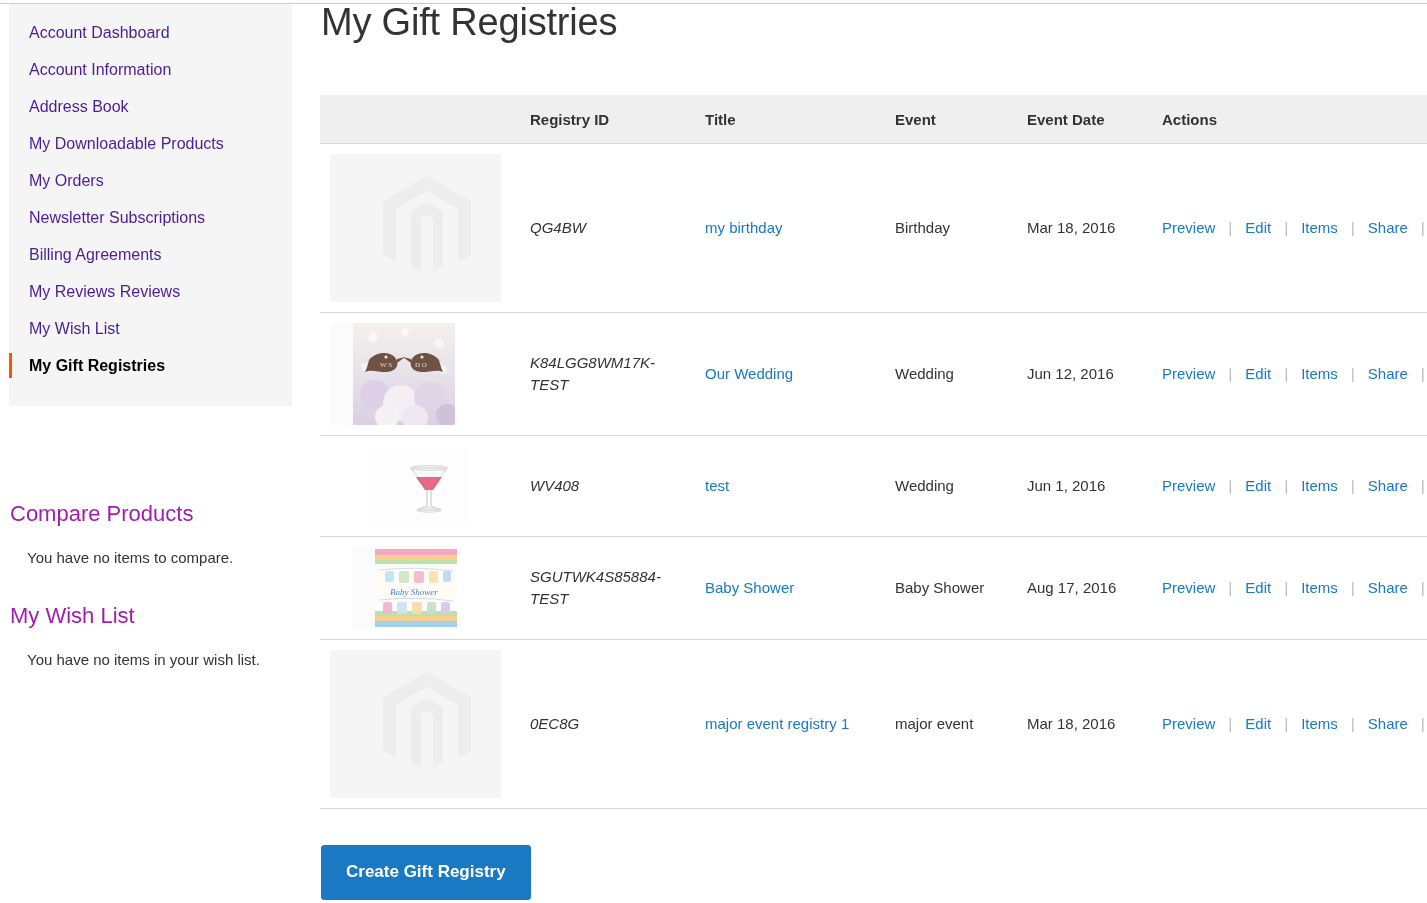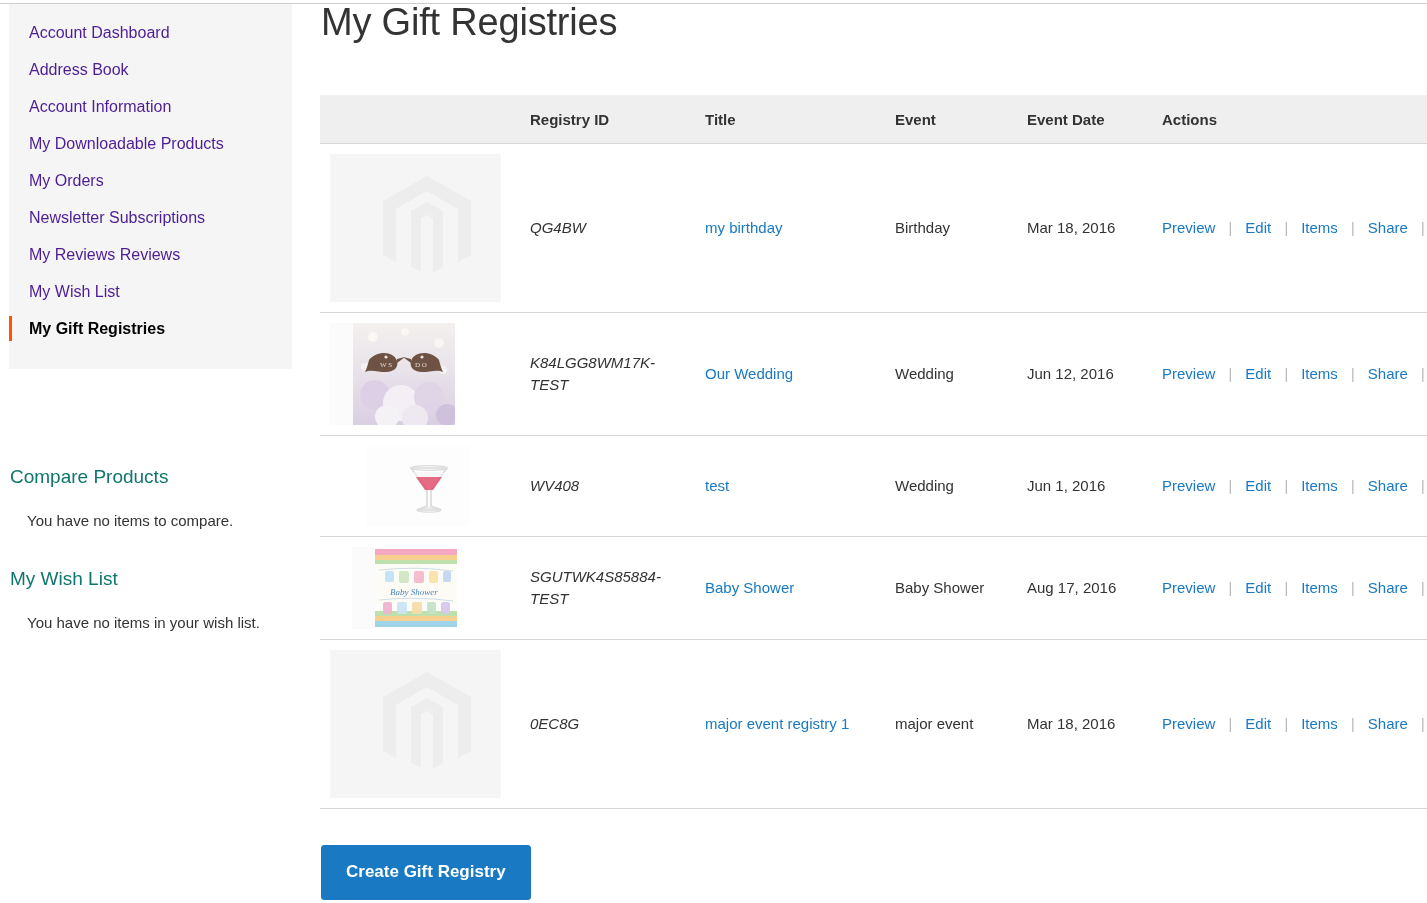--- a/index.html
+++ b/index.html
@@ -58,24 +58,24 @@
     width: 3px;
     background: #ff5501;
   }
 
   .side-block {
     margin-top: 36px;
     padding: 0 1px;
   }
   .side-block.first { margin-top: 96px; }
   .side-title {
-    font-size: 19px;
+    font-size: 22px;
     line-height: 24px;
     font-weight: 400;
-    color: #0f766e;
+    color: #a21caf;
     margin: 0 0 22px 0;
   }
   .side-empty {
     font-size: 15px;
     line-height: 20px;
     color: #333333;
     margin: 17px;
   }
 
   
@@ -203,33 +203,36 @@
 <body>
 
 <div class="top-rule"></div>
 
 <aside class="sidebar">
   <nav class="account-nav">
     <div class="nav-item">
       <span>Account Dashboard</span>
     </div>
     <div class="nav-item">
+      <span>Account Information</span>
+    </div>
+    <div class="nav-item">
       <span>Address Book</span>
     </div>
     <div class="nav-item">
-      <span>Account Information</span>
-    </div>
-    <div class="nav-item">
       <span>My Downloadable Products</span>
     </div>
     <div class="nav-item">
       <span>My Orders</span>
     </div>
     <div class="nav-item">
       <span>Newsletter Subscriptions</span>
+    </div>
+    <div class="nav-item">
+      <span>Billing Agreements</span>
     </div>
     <div class="nav-item">
       <span>My Reviews Reviews</span>
     </div>
     <div class="nav-item">
       <span>My Wish List</span>
     </div>
     <div class="nav-item current">
       <span>My Gift Registries</span>
     </div>

